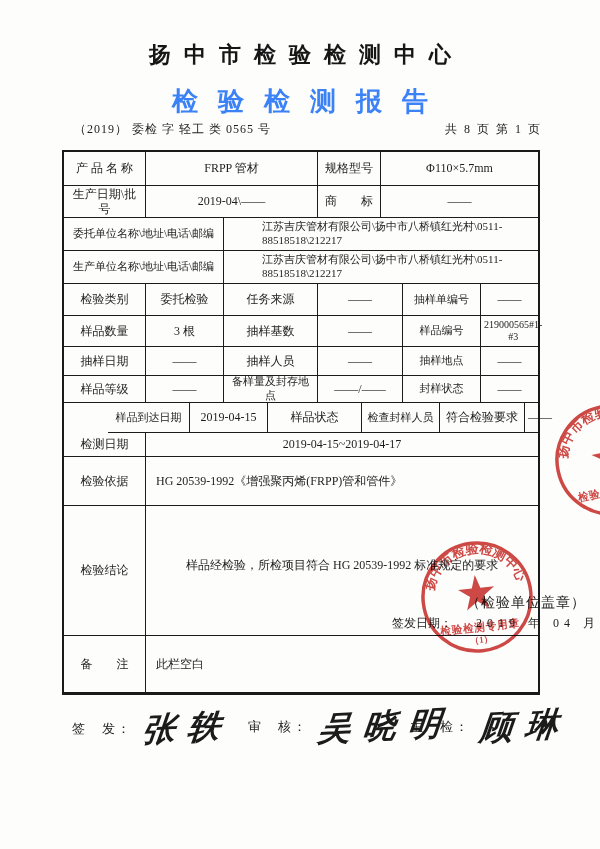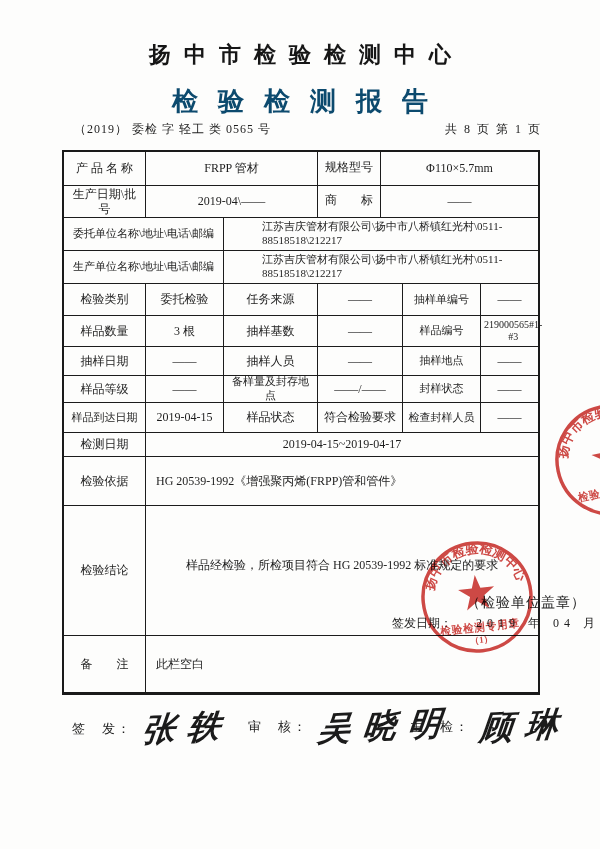--- a/index.html
+++ b/index.html
@@ -5,45 +5,45 @@
   html,body{margin:0;padding:0;background:#e8e8e8;}
   .page{
     position:relative;width:600px;height:849px;margin:0 auto;
     background:#fdfdfc;overflow:hidden;color:#1d1d1d;
     font-family:"Liberation Serif","DejaVu Serif",serif;
   }
   
   .org-title{position:absolute;top:40px;left:0;width:100%;text-align:center;
     font-size:22px;font-weight:bold;letter-spacing:13px;text-indent:13px;color:#161616;}
   .report-title{position:absolute;top:84px;left:0;width:100%;text-align:center;
-    font-size:26px;font-weight:bold;letter-spacing:20px;text-indent:20px;color:#0c4a6e;}
+    font-size:26px;font-weight:bold;letter-spacing:20px;text-indent:20px;color:#3b82f6;}
   .ref-line{position:absolute;top:121px;left:74px;font-size:12px;letter-spacing:1px;}
   .page-line{position:absolute;top:121px;right:58px;font-size:12px;letter-spacing:2px;}
   
   .rtable{position:absolute;left:62px;top:150px;width:478px;
     border:2px solid #1a1a1a;border-bottom-width:3px;box-sizing:border-box;background:transparent;}
   .trow{display:flex;border-bottom:1px solid #1c1c1c;box-sizing:border-box;}
   .rtable .trow:last-child{border-bottom:none;}
   .cell{border-right:1px solid #1c1c1c;box-sizing:border-box;display:flex;
     align-items:center;justify-content:center;text-align:center;
     font-size:12px;padding:4px 3px;line-height:1.25;}
   .cell:last-child{border-right:none;}
   .cell.left{justify-content:flex-start;text-align:left;padding-left:10px;}
   .cell.small{font-size:11px;}
   .cell.tiny{font-size:10px;}
   .w82{width:82px;flex:none;}
   .w78{width:78px;flex:none;}
   .w94{width:94px;flex:none;}
   .w85{width:85px;flex:none;}
-  .w63{width:63px;flex:none;font-family:Liberation Mono, monospace;}
+  .w63{width:63px;flex:none;}
   .w160{width:160px;flex:none;}
   .w172{width:172px;flex:none;}
   .grow{flex:1;}
   .h34{height:34px;} .h33{height:33px;gap:28px;} .h32{height:32px;} .h31{height:31px;}
-  .h30{height:30px;} .h29{height:29px;} .h27{height:27px;} .h24{height:24px;}
+  .h30{height:30px;margin-left:44px;} .h29{height:29px;} .h27{height:27px;} .h24{height:24px;}
   .h49{height:49px;} .h130{height:130px;} .h56{height:56px;}
   .concl-content{position:relative;align-items:flex-start;justify-content:flex-start;}
   .concl-text{position:absolute;top:52px;left:8px;right:4px;text-align:left;font-size:12px;margin-left:32px;}
   
   .seal-note{position:absolute;top:594px;left:466px;font-size:14px;letter-spacing:1px;white-space:nowrap;}
   .issue-line{position:absolute;top:615px;left:392px;font-size:12px;white-space:nowrap;display:flex;gap:24px;}
   .issue-line .dt{letter-spacing:5px;}
   
   .sig-row{position:absolute;top:696px;left:0;width:100%;height:60px;}
   .sig-group{position:absolute;display:flex;align-items:center;gap:10px;text-align:center;}
@@ -132,22 +132,22 @@
       <div class="cell w94 small">备样量及封存地点</div>
       <div class="cell w85">——/——</div>
       <div class="cell w78 small">封样状态</div>
       <div class="cell grow">——</div>
     </div>
 
     <div class="trow h30">
       <div class="cell w82 small">样品到达日期</div>
       <div class="cell w78">2019-04-15</div>
       <div class="cell w94">样品状态</div>
+      <div class="cell w78 small">检查封样人员</div>
       <div class="cell w85">符合检验要求</div>
-      <div class="cell w78 small">检查封样人员</div>
       <div class="cell grow">——</div>
     </div>
 
     <div class="trow h24">
       <div class="cell w82">检测日期</div>
       <div class="cell grow">2019-04-15~2019-04-17</div>
     </div>
 
     <div class="trow h49">
       <div class="cell w82">检验依据</div>

